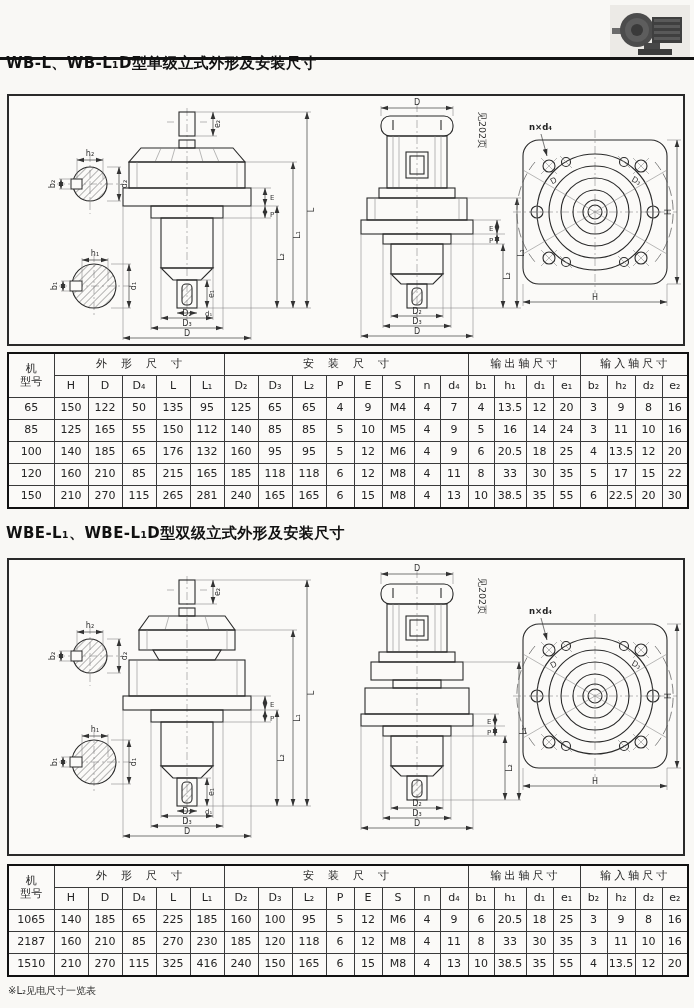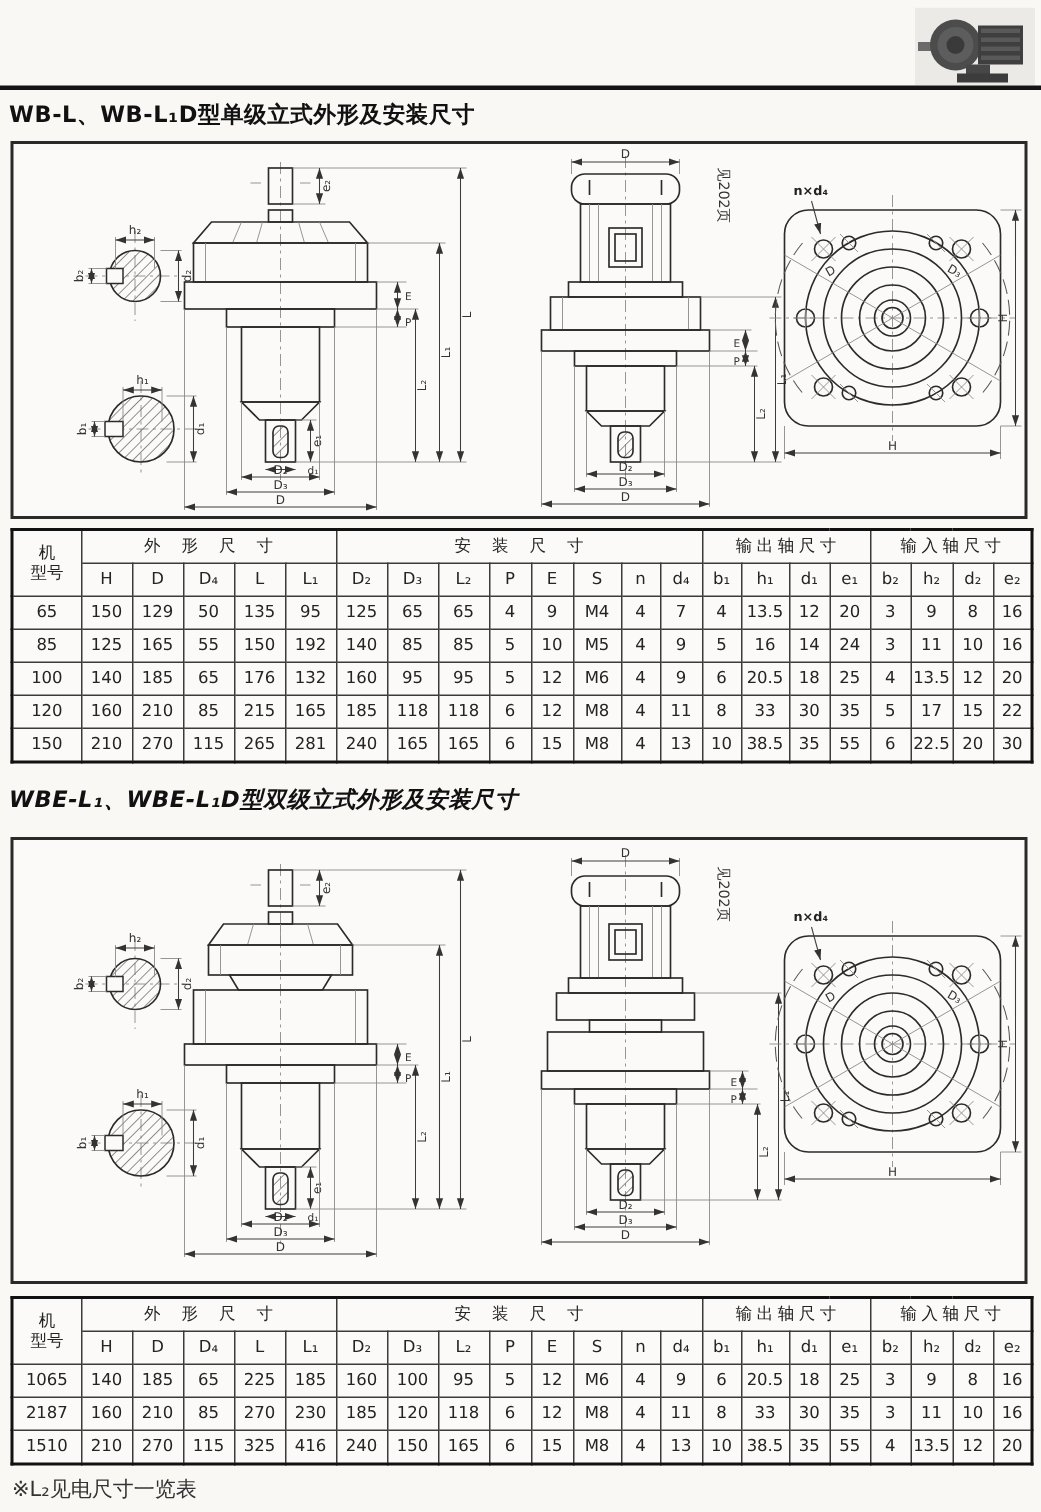--- a/index.html
+++ b/index.html
@@ -4,36 +4,36 @@
 <style>
   html,body{margin:0;padding:0;}
   body{
     width:694px;height:1008px;position:relative;
     background:#f9f8f5;
     font-family:"DejaVu Sans","Liberation Sans",sans-serif;
     color:#1c1c1c;overflow:hidden;
   }
   #top-rule{position:absolute;left:0;top:57px;width:694px;height:3px;background:#141414;}
   .title{position:absolute;left:6px;font-weight:bold;font-size:15px;letter-spacing:.4px;color:#111;white-space:nowrap;}
-  #title1{top:67px;}
-  #title2{top:524px;font-style:italic;}
+  #title1{top:54px;}
+  #title2{top:524px;}
   #photo{position:absolute;left:610px;top:5px;width:80px;height:52px;}
   .dbox{position:absolute;left:7px;width:678px;border:2px solid #2a2a2a;background:#fbfaf8;box-sizing:border-box;}
   #dbox1{top:94px;height:252px;}
   #dbox2{top:558px;height:298px;}
   .dbox svg{display:block;}
 
   table{position:absolute;left:7px;width:680px;border-collapse:collapse;table-layout:fixed;background:#fbfaf8;border:2px solid #111;}
   #table1{top:352px;}
   #table2{top:864px;}
   th,td{border:1px solid #3a3a3a;text-align:center;vertical-align:middle;padding:0;font-size:11px;font-weight:normal;color:#242424;height:21px;line-height:1.1;overflow:hidden;}
   th.model{white-space:pre-line;font-size:11px;}
   th.grp{letter-spacing:14px;text-indent:14px;}
   th.grps{letter-spacing:3px;text-indent:3px;}
-  #footnote{position:absolute;left:8px;top:984px;font-size:14px;color:#333;text-align:right;}
+  #footnote{position:absolute;left:8px;top:984px;font-size:10px;color:#333;text-align:right;}
 
   
   .o{fill:none;stroke:#2b2b2b;stroke-width:1.1;}
   .hs{fill:url(#hatch);stroke:#2b2b2b;stroke-width:1.1;}
   .keyc{fill:#fbfaf8;stroke:#2b2b2b;stroke-width:1;}
   .c{stroke:#8a8a8a;stroke-width:.6;fill:none;stroke-dasharray:8 3 2 3;}
   .x{stroke:#8a8a8a;stroke-width:.6;fill:none;}
   .d{stroke:#3c3c3c;stroke-width:.7;fill:none;marker-start:url(#arr);marker-end:url(#arr);}
   .dl{stroke:#3c3c3c;stroke-width:.7;fill:none;marker-end:url(#arr);}
   .t{font-size:8px;fill:#333;text-anchor:middle;font-family:"DejaVu Sans","Liberation Sans",sans-serif;}
@@ -352,21 +352,21 @@
       <th>b₂</th>
       <th>h₂</th>
       <th>d₂</th>
       <th>e₂</th>
     </tr>
   </thead>
   <tbody>
       <tr>
         <td>65</td>
         <td>150</td>
-        <td>129</td>
+        <td>122</td>
         <td>50</td>
         <td>135</td>
         <td>95</td>
         <td>125</td>
         <td>65</td>
         <td>65</td>
         <td>4</td>
         <td>9</td>
         <td>M4</td>
         <td>4</td>
@@ -379,21 +379,21 @@
         <td>9</td>
         <td>8</td>
         <td>16</td>
       </tr>
       <tr>
         <td>85</td>
         <td>125</td>
         <td>165</td>
         <td>55</td>
         <td>150</td>
-        <td>192</td>
+        <td>112</td>
         <td>140</td>
         <td>85</td>
         <td>85</td>
         <td>5</td>
         <td>10</td>
         <td>M5</td>
         <td>4</td>
         <td>9</td>
         <td>5</td>
         <td>16</td>

